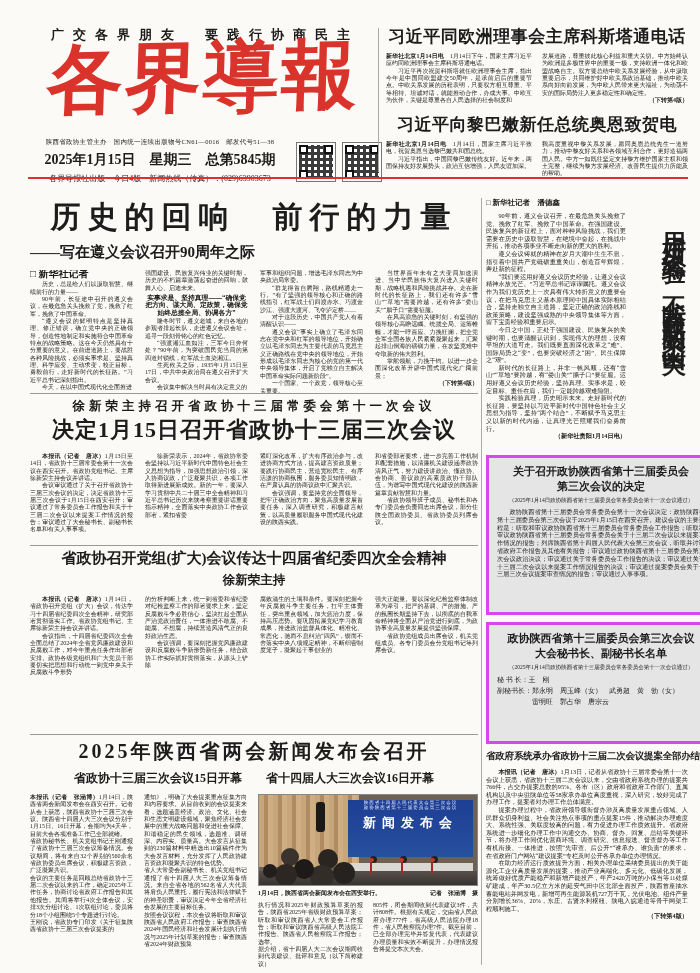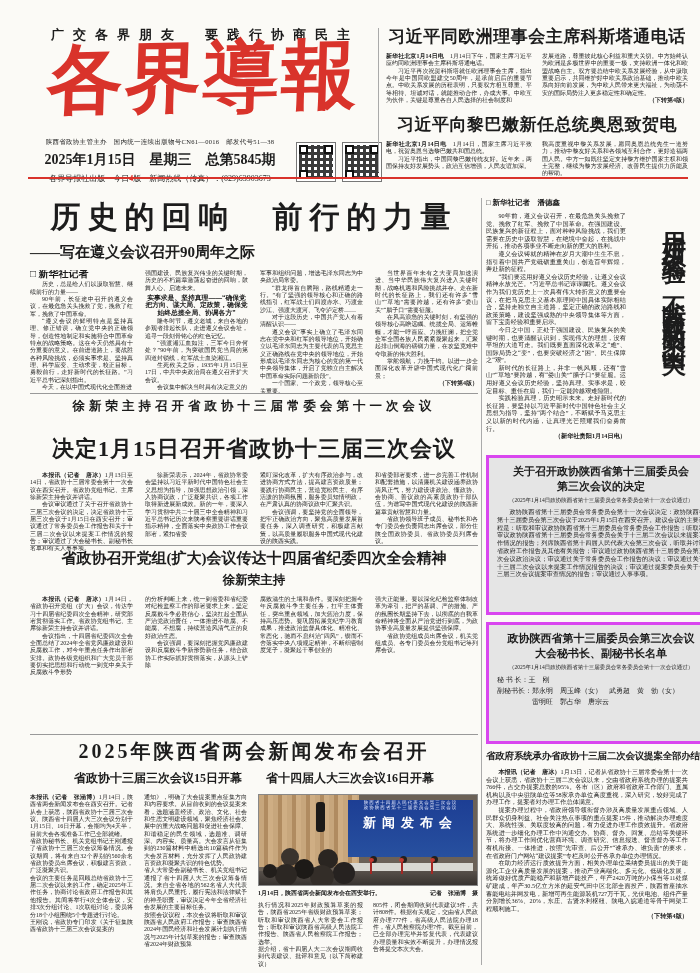--- a/index.html
+++ b/index.html
@@ -46,21 +46,21 @@
 .zunyi .sub{font-size:15px;font-weight:bold;text-align:left;margin-top:5px}
 .zunyi .cols{margin-top:8px;height:129px}
 
 .pande{left:486px;top:198px;width:202px}
 .pande .pbody{display:flex;gap:6px;margin-top:4px}
 .pande .body{width:140px;height:228px;font-size:6.2px;line-height:7.6px;text-align:justify;overflow:hidden}
 .vtitle{width:56px;height:238px;writing-mode:vertical-rl;font-size:24px;line-height:28px;font-weight:900;letter-spacing:6px;text-align:left;overflow:hidden}
 
 .changwei{left:30px;top:398px;width:448px}
 .changwei .kicker{font-size:12.5px;font-weight:bold;letter-spacing:4px;text-align:center;white-space:nowrap}
-.changwei h2{font-size:22px;font-weight:900;letter-spacing:1px;text-align:center;margin-top:19px;white-space:nowrap}
+.changwei h2{font-size:22px;font-weight:900;letter-spacing:1px;text-align:center;margin-top:0;white-space:nowrap}
 .changwei .cols{margin-top:8px;height:93px}
 
 .dangzu{left:30px;top:549px;width:448px}
 .dangzu h2{font-size:15px;font-weight:900;text-align:center;white-space:nowrap}
 .dangzu .sub{font-size:12.5px;font-weight:bold;text-align:center;margin-top:4px}
 .dangzu .cols{margin-top:7px;height:137px}
 
 .fabu{left:30px;top:738px;width:448px}
 .fabu h2{font-size:20px;font-weight:900;letter-spacing:3px;text-align:center;white-space:nowrap}
 .fabu .subs{font-size:12px;font-weight:bold;text-align:center;margin-top:5px;white-space:nowrap}

